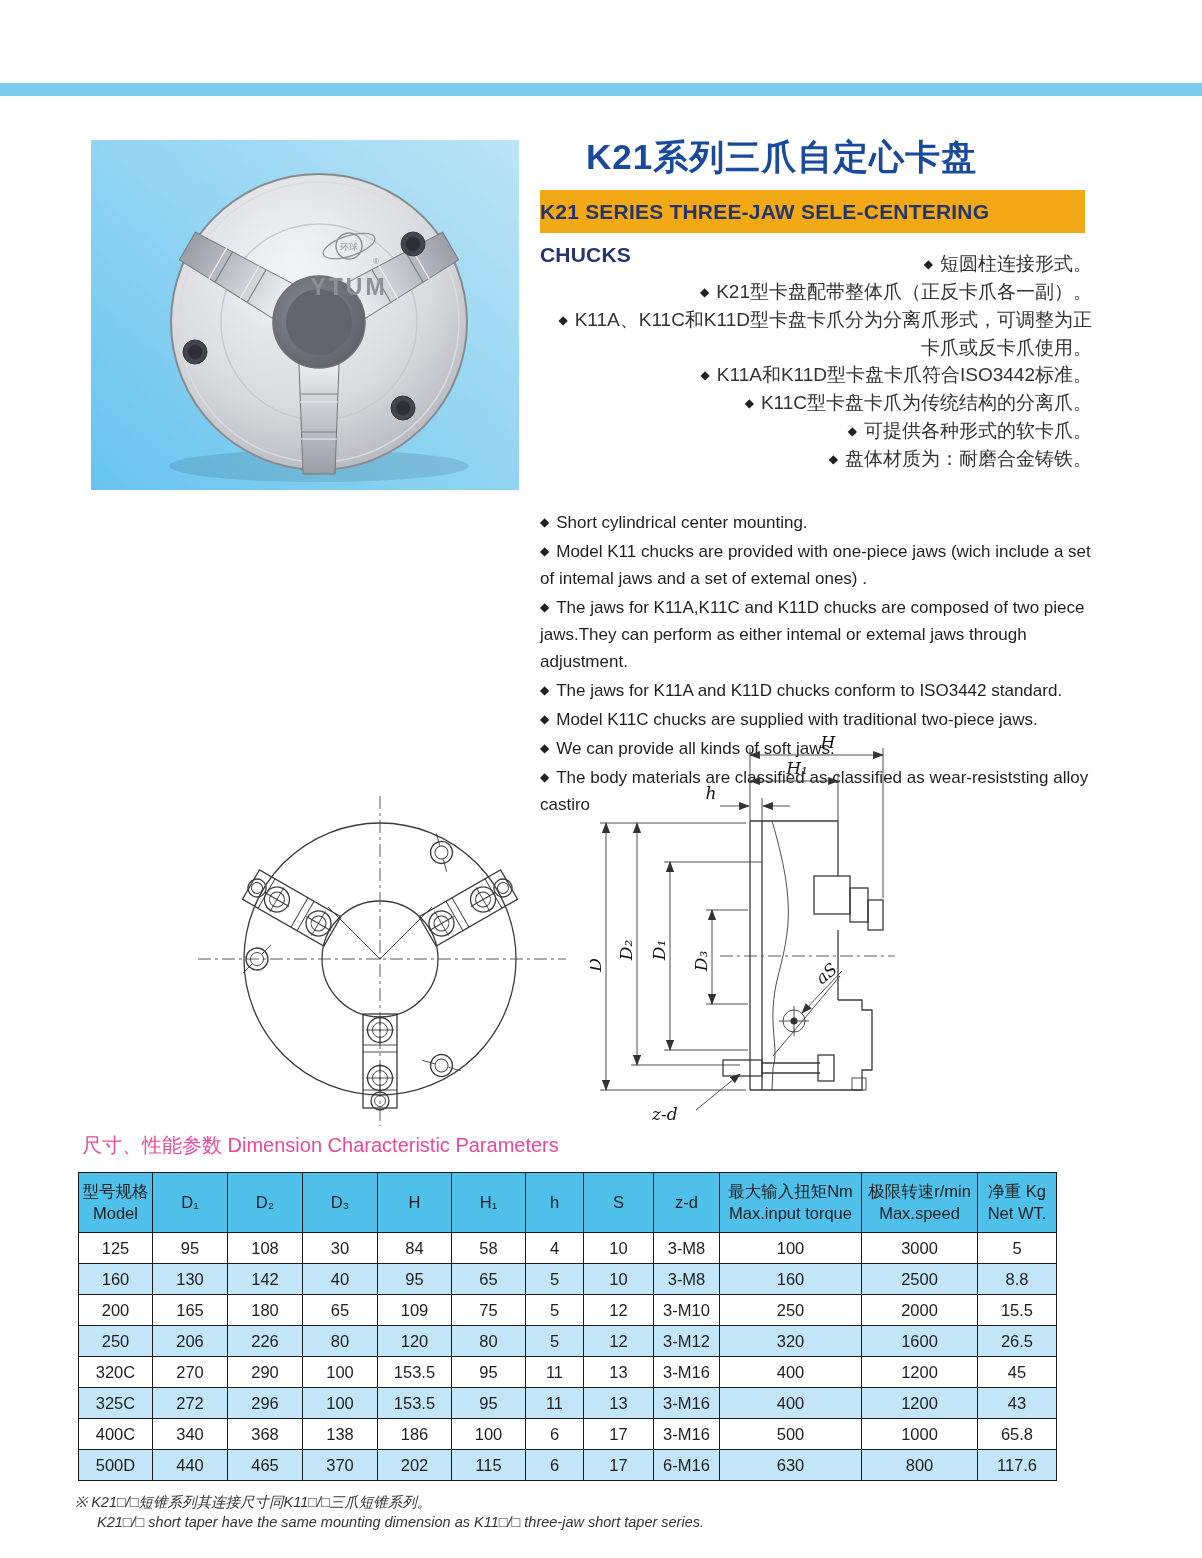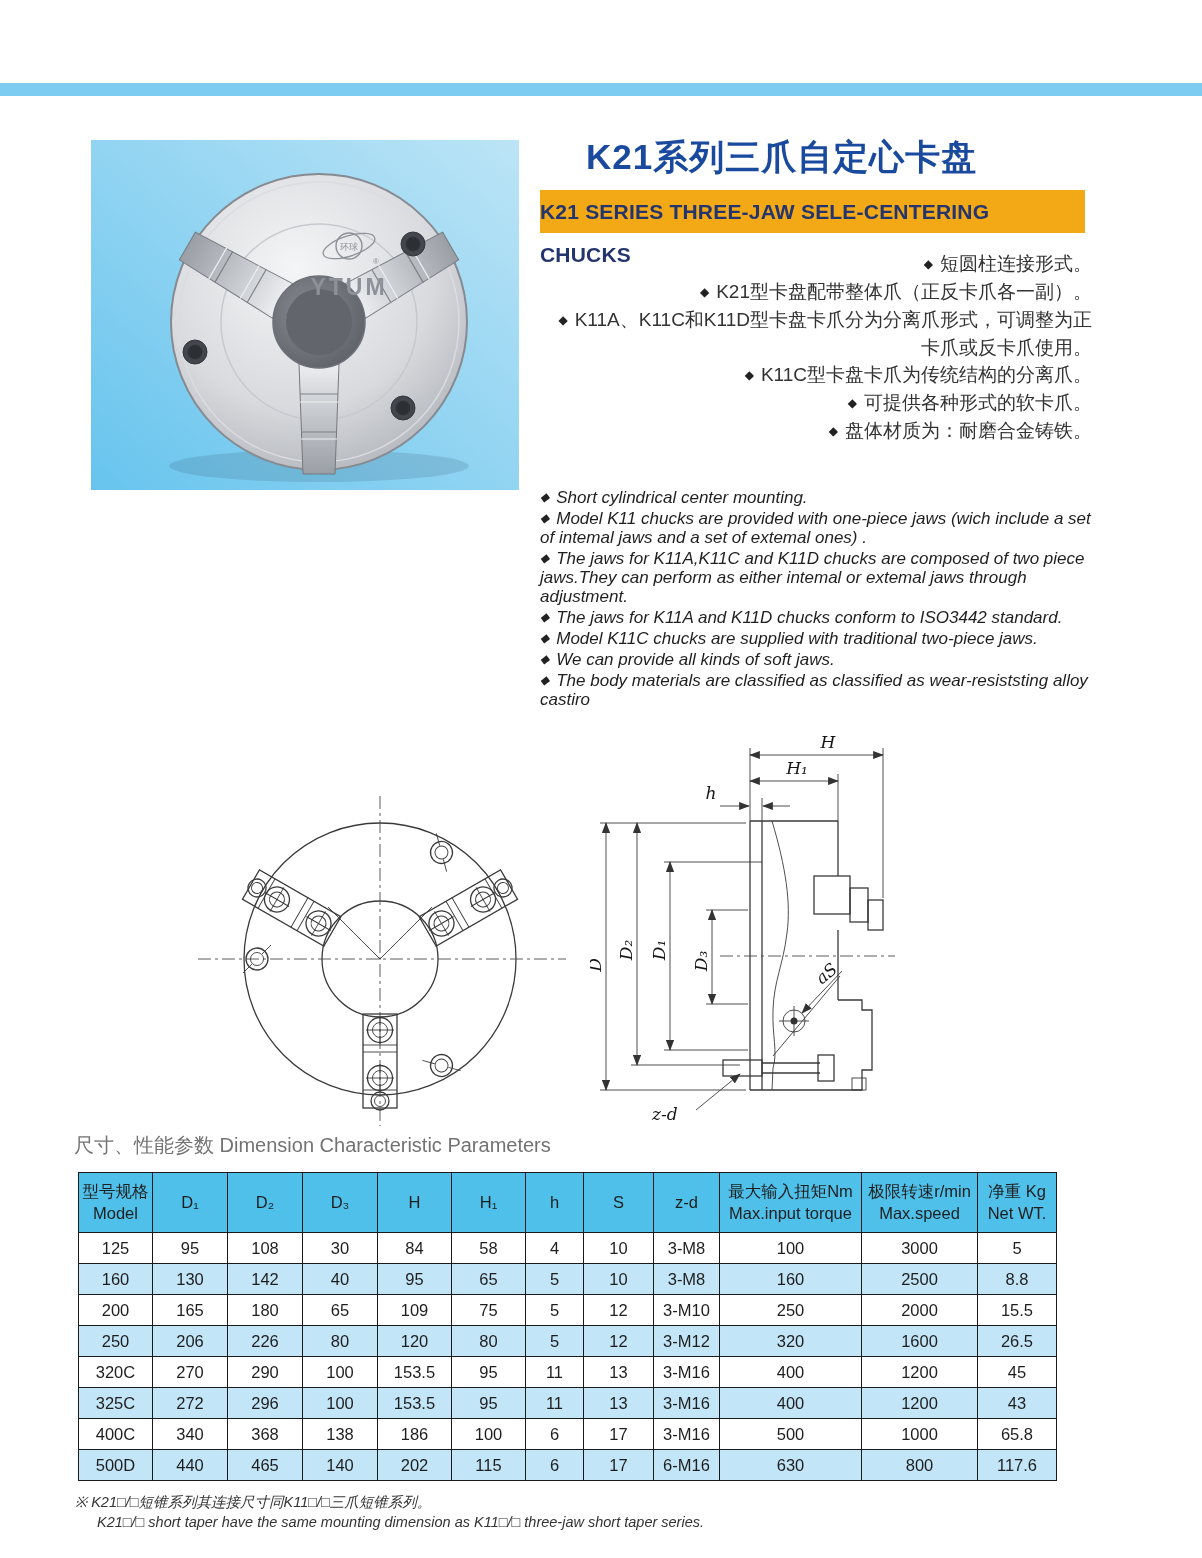--- a/index.html
+++ b/index.html
@@ -10,26 +10,26 @@
   *{margin:0;padding:0;box-sizing:border-box;}
   html,body{background:#fff;}
   body{font-family:"Liberation Sans",sans-serif;color:var(--text-dark);}
   .page{position:relative;width:1202px;height:1558px;background:#fff;overflow:hidden;}
   .topbar{position:absolute;left:0;top:83px;width:1202px;height:13px;background:var(--topbar-blue);}
   .photo{position:absolute;left:75px;top:140px;width:428px;height:350px;padding-left:16px;}
   .title{position:absolute;left:540px;top:134px;width:560px;font-size:35px;font-weight:bold;color:var(--title-blue);letter-spacing:1px;margin-left:46px;}
   .subtitle-banner{position:absolute;left:540px;top:190px;width:545px;height:43px;background:var(--accent-orange);
     color:var(--subtitle-navy);font-size:21px;font-weight:bold;line-height:43px;letter-spacing:.2px;}
   .features-cn{position:absolute;left:540px;top:250px;width:552px;font-size:19px;line-height:27px;color:#333;text-align:right;}
-  .features-en{position:absolute;left:540px;top:488px;width:556px;font-size:17px;line-height:19px;color:#1f1f1f;font-style:italic;}
+  .features-en{position:absolute;left:540px;top:509px;width:556px;font-size:17px;line-height:27px;color:#1f1f1f;}
   .features-en .feature{margin-bottom:2px;}
   .diamond{font-size:12px;vertical-align:2px;margin-right:7px;color:#222;}
   .drawing-front{position:absolute;left:180px;top:790px;width:400px;height:340px;}
   .drawing-section{position:absolute;left:590px;top:718px;width:505px;height:425px;}
-  .table-title{position:absolute;left:74px;top:1132px;font-size:20px;color:#737373;}
+  .table-title{position:absolute;left:82px;top:1132px;font-size:20px;color:#ec4899;}
   .spec-table{position:absolute;left:78px;top:1172px;border-collapse:collapse;table-layout:fixed;width:978px;border-radius:21px;}
   .spec-table th,.spec-table td{border:1.5px solid #1a1a1a;text-align:center;vertical-align:middle;
     font-size:16.5px;color:#1e1e1e;padding:0 2px;overflow:hidden;}
   .spec-table thead th{background:var(--table-header-blue);height:60px;font-weight:normal;white-space:pre-line;line-height:1.3;}
   .spec-table tbody td{height:31px;background:#fff;}
   .spec-table tbody tr.alt td{background:var(--row-alt-blue);text-align:center;}
   .footnote{position:absolute;left:75px;top:1492px;font-size:14.5px;color:#333;line-height:20px;font-style:italic;}
   .footnote .en{padding-left:22px;}
   svg .ln{stroke:#3a3a3a;stroke-width:1.3;fill:none;}
   svg .ln2{stroke:#3a3a3a;stroke-width:0.9;fill:none;}
@@ -105,20 +105,21 @@
     </svg>
   </div>
 
   <div class="title">K21系列三爪自定心卡盘</div>
   <div class="subtitle-banner">K21 SERIES THREE-JAW SELE-CENTERING CHUCKS</div>
 
   <div class="features-cn" id="features-cn">
       <div class="feature"><span class="diamond">◆</span><span>短圆柱连接形式。</span></div>
       <div class="feature"><span class="diamond">◆</span><span>K21型卡盘配带整体爪（正反卡爪各一副）。</span></div>
       <div class="feature"><span class="diamond">◆</span><span>K11A、K11C和K11D型卡盘卡爪分为分离爪形式，可调整为正卡爪或反卡爪使用。</span></div>
+      <div class="feature"><span class="diamond">◆</span><span>K11A和K11D型卡盘卡爪符合ISO3442标准。</span></div>
       <div class="feature"><span class="diamond">◆</span><span>K11C型卡盘卡爪为传统结构的分离爪。</span></div>
       <div class="feature"><span class="diamond">◆</span><span>可提供各种形式的软卡爪。</span></div>
       <div class="feature"><span class="diamond">◆</span><span>盘体材质为：耐磨合金铸铁。</span></div>
     </div>
   <div class="features-en" id="features-en">
       <div class="feature"><span class="diamond">◆</span><span>Short cylindrical center mounting.</span></div>
       <div class="feature"><span class="diamond">◆</span><span>Model K11 chucks are provided with one-piece jaws  (wich include a set of intemal  jaws and a set of  extemal ones) .</span></div>
       <div class="feature"><span class="diamond">◆</span><span>The jaws for K11A,K11C and K11D chucks are composed of two piece jaws.They can perform as either intemal or extemal jaws through adjustment.</span></div>
       <div class="feature"><span class="diamond">◆</span><span>The jaws for K11A and K11D chucks conform to ISO3442 standard.</span></div>
       <div class="feature"><span class="diamond">◆</span><span>Model K11C chucks are supplied with traditional two-piece jaws.</span></div>
@@ -368,21 +369,21 @@
           <td>17</td>
           <td>3-M16</td>
           <td>500</td>
           <td>1000</td>
           <td>65.8</td>
         </tr>
         <tr class="alt">
           <td>500D</td>
           <td>440</td>
           <td>465</td>
-          <td>140</td>
+          <td>370</td>
           <td>202</td>
           <td>115</td>
           <td>6</td>
           <td>17</td>
           <td>6-M16</td>
           <td>630</td>
           <td>800</td>
           <td>117.6</td>
         </tr>
       </tbody>

